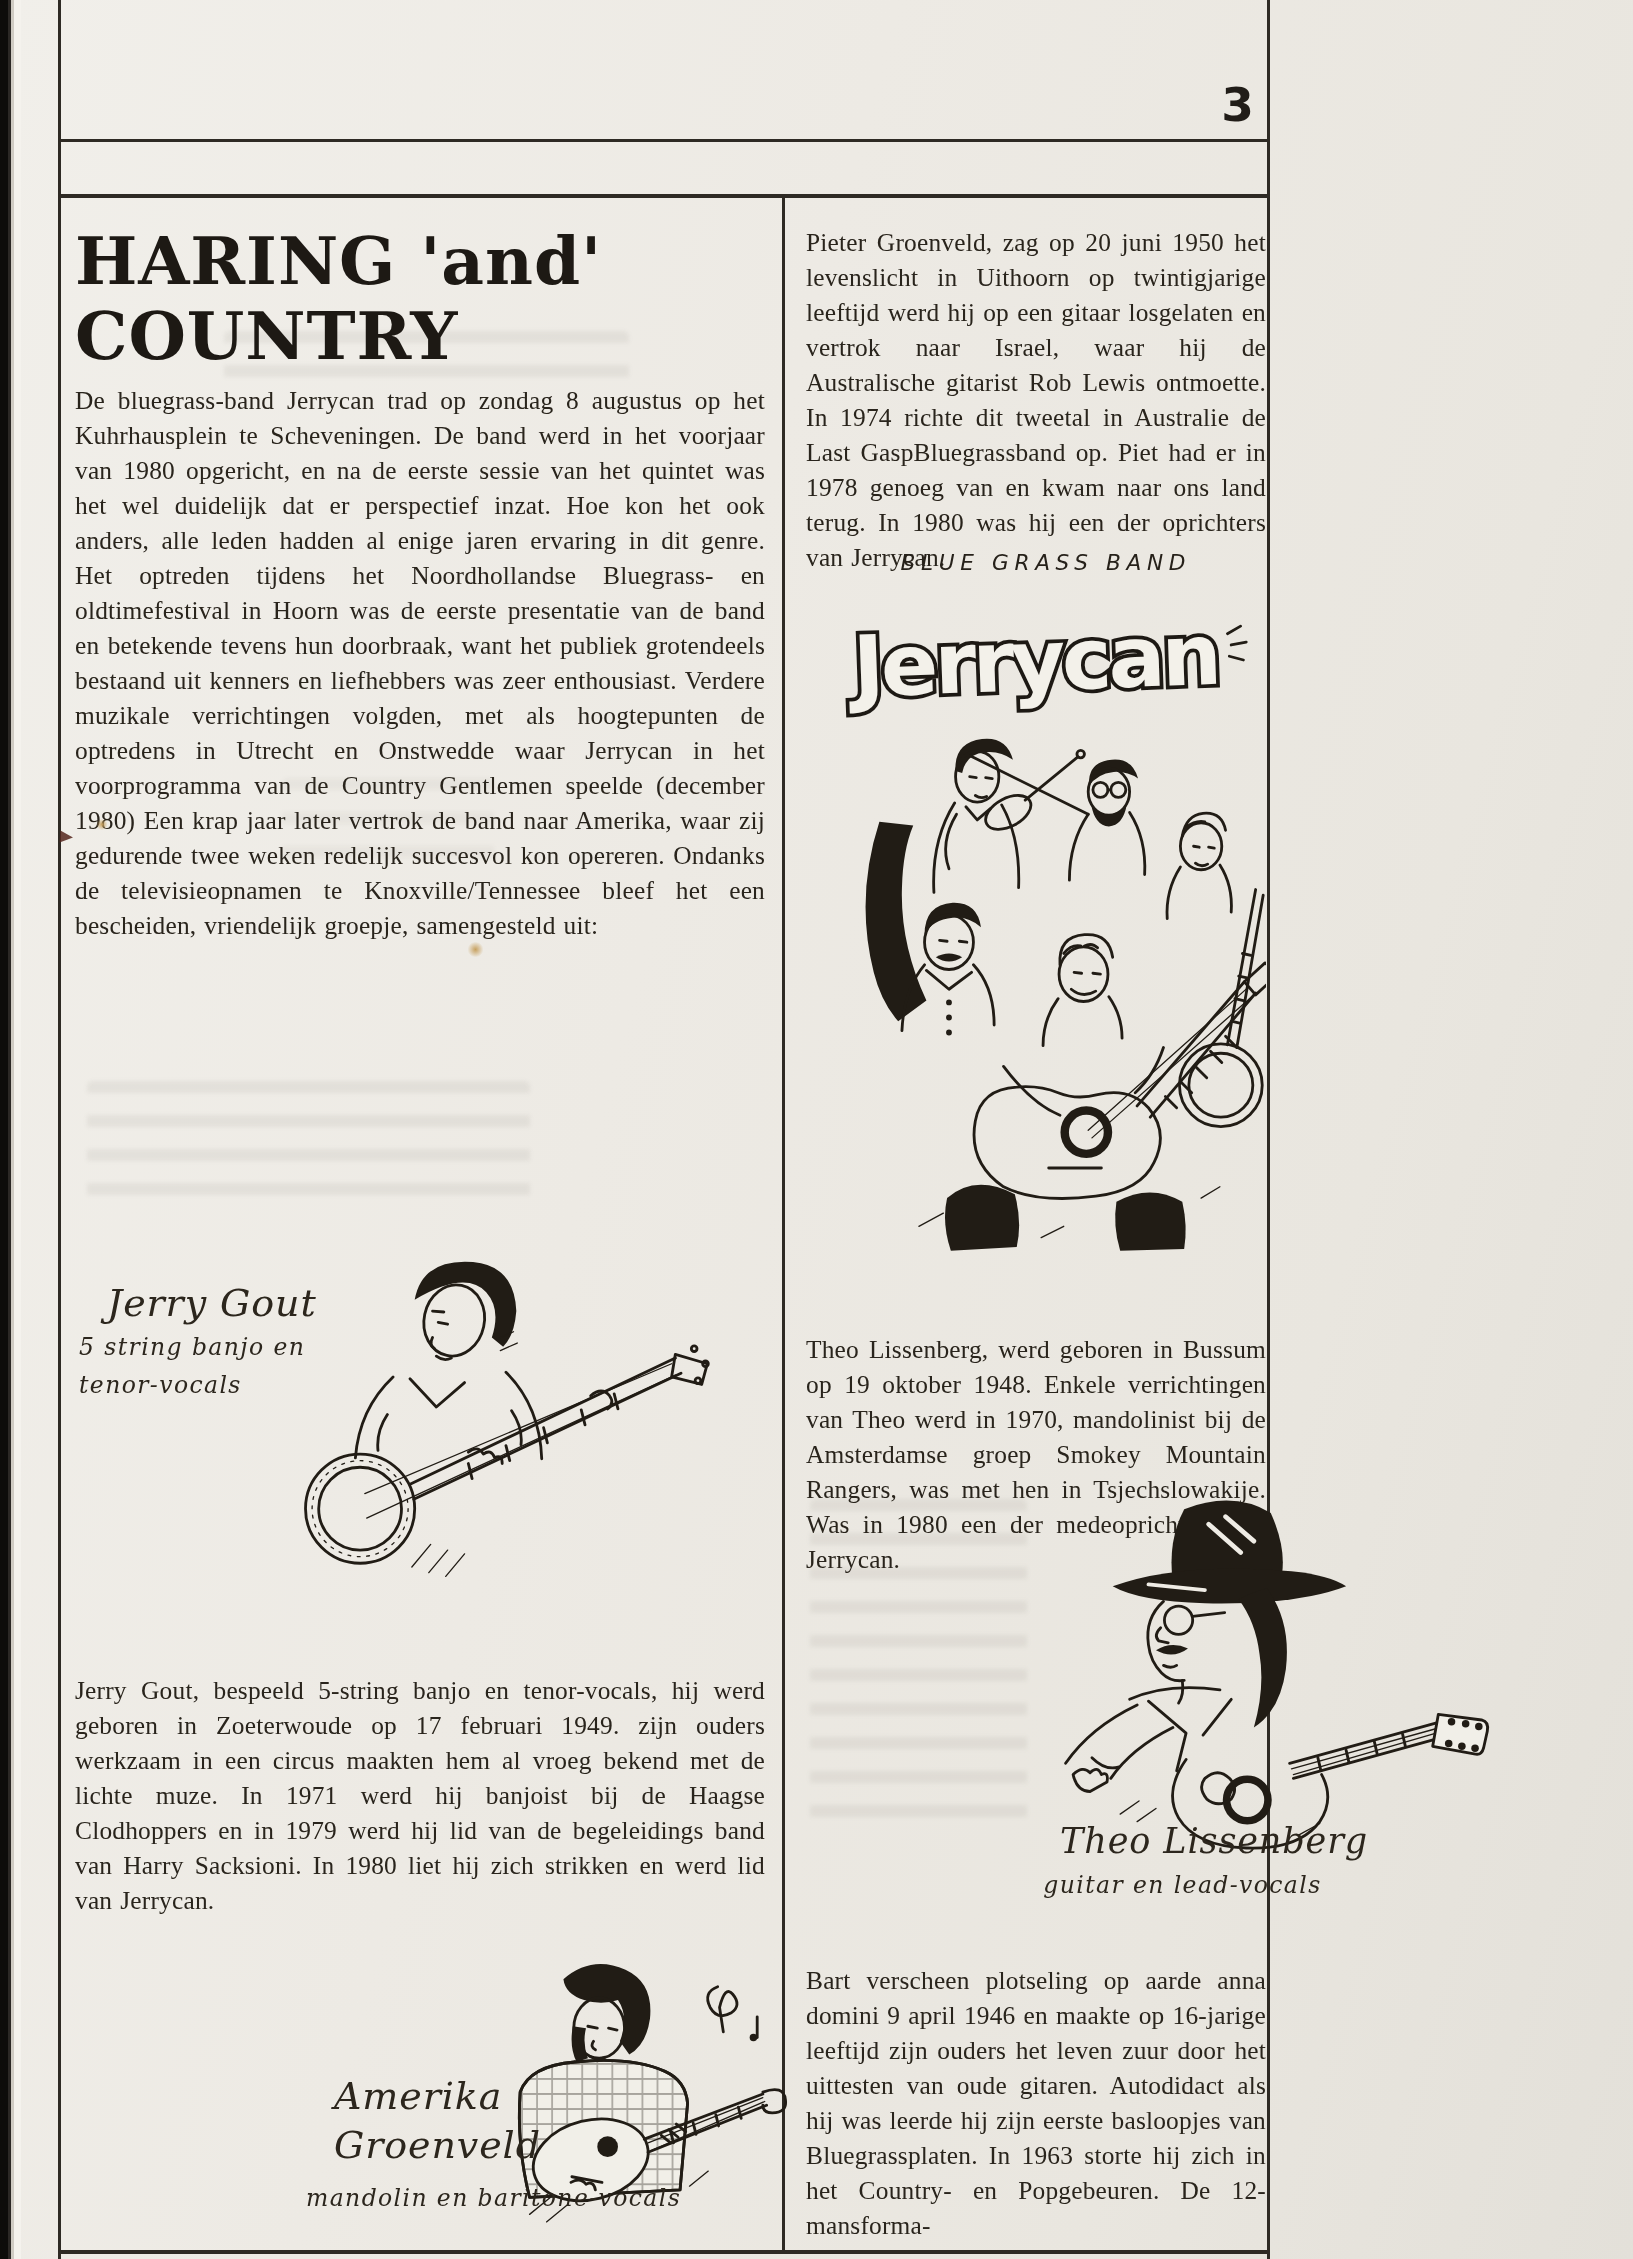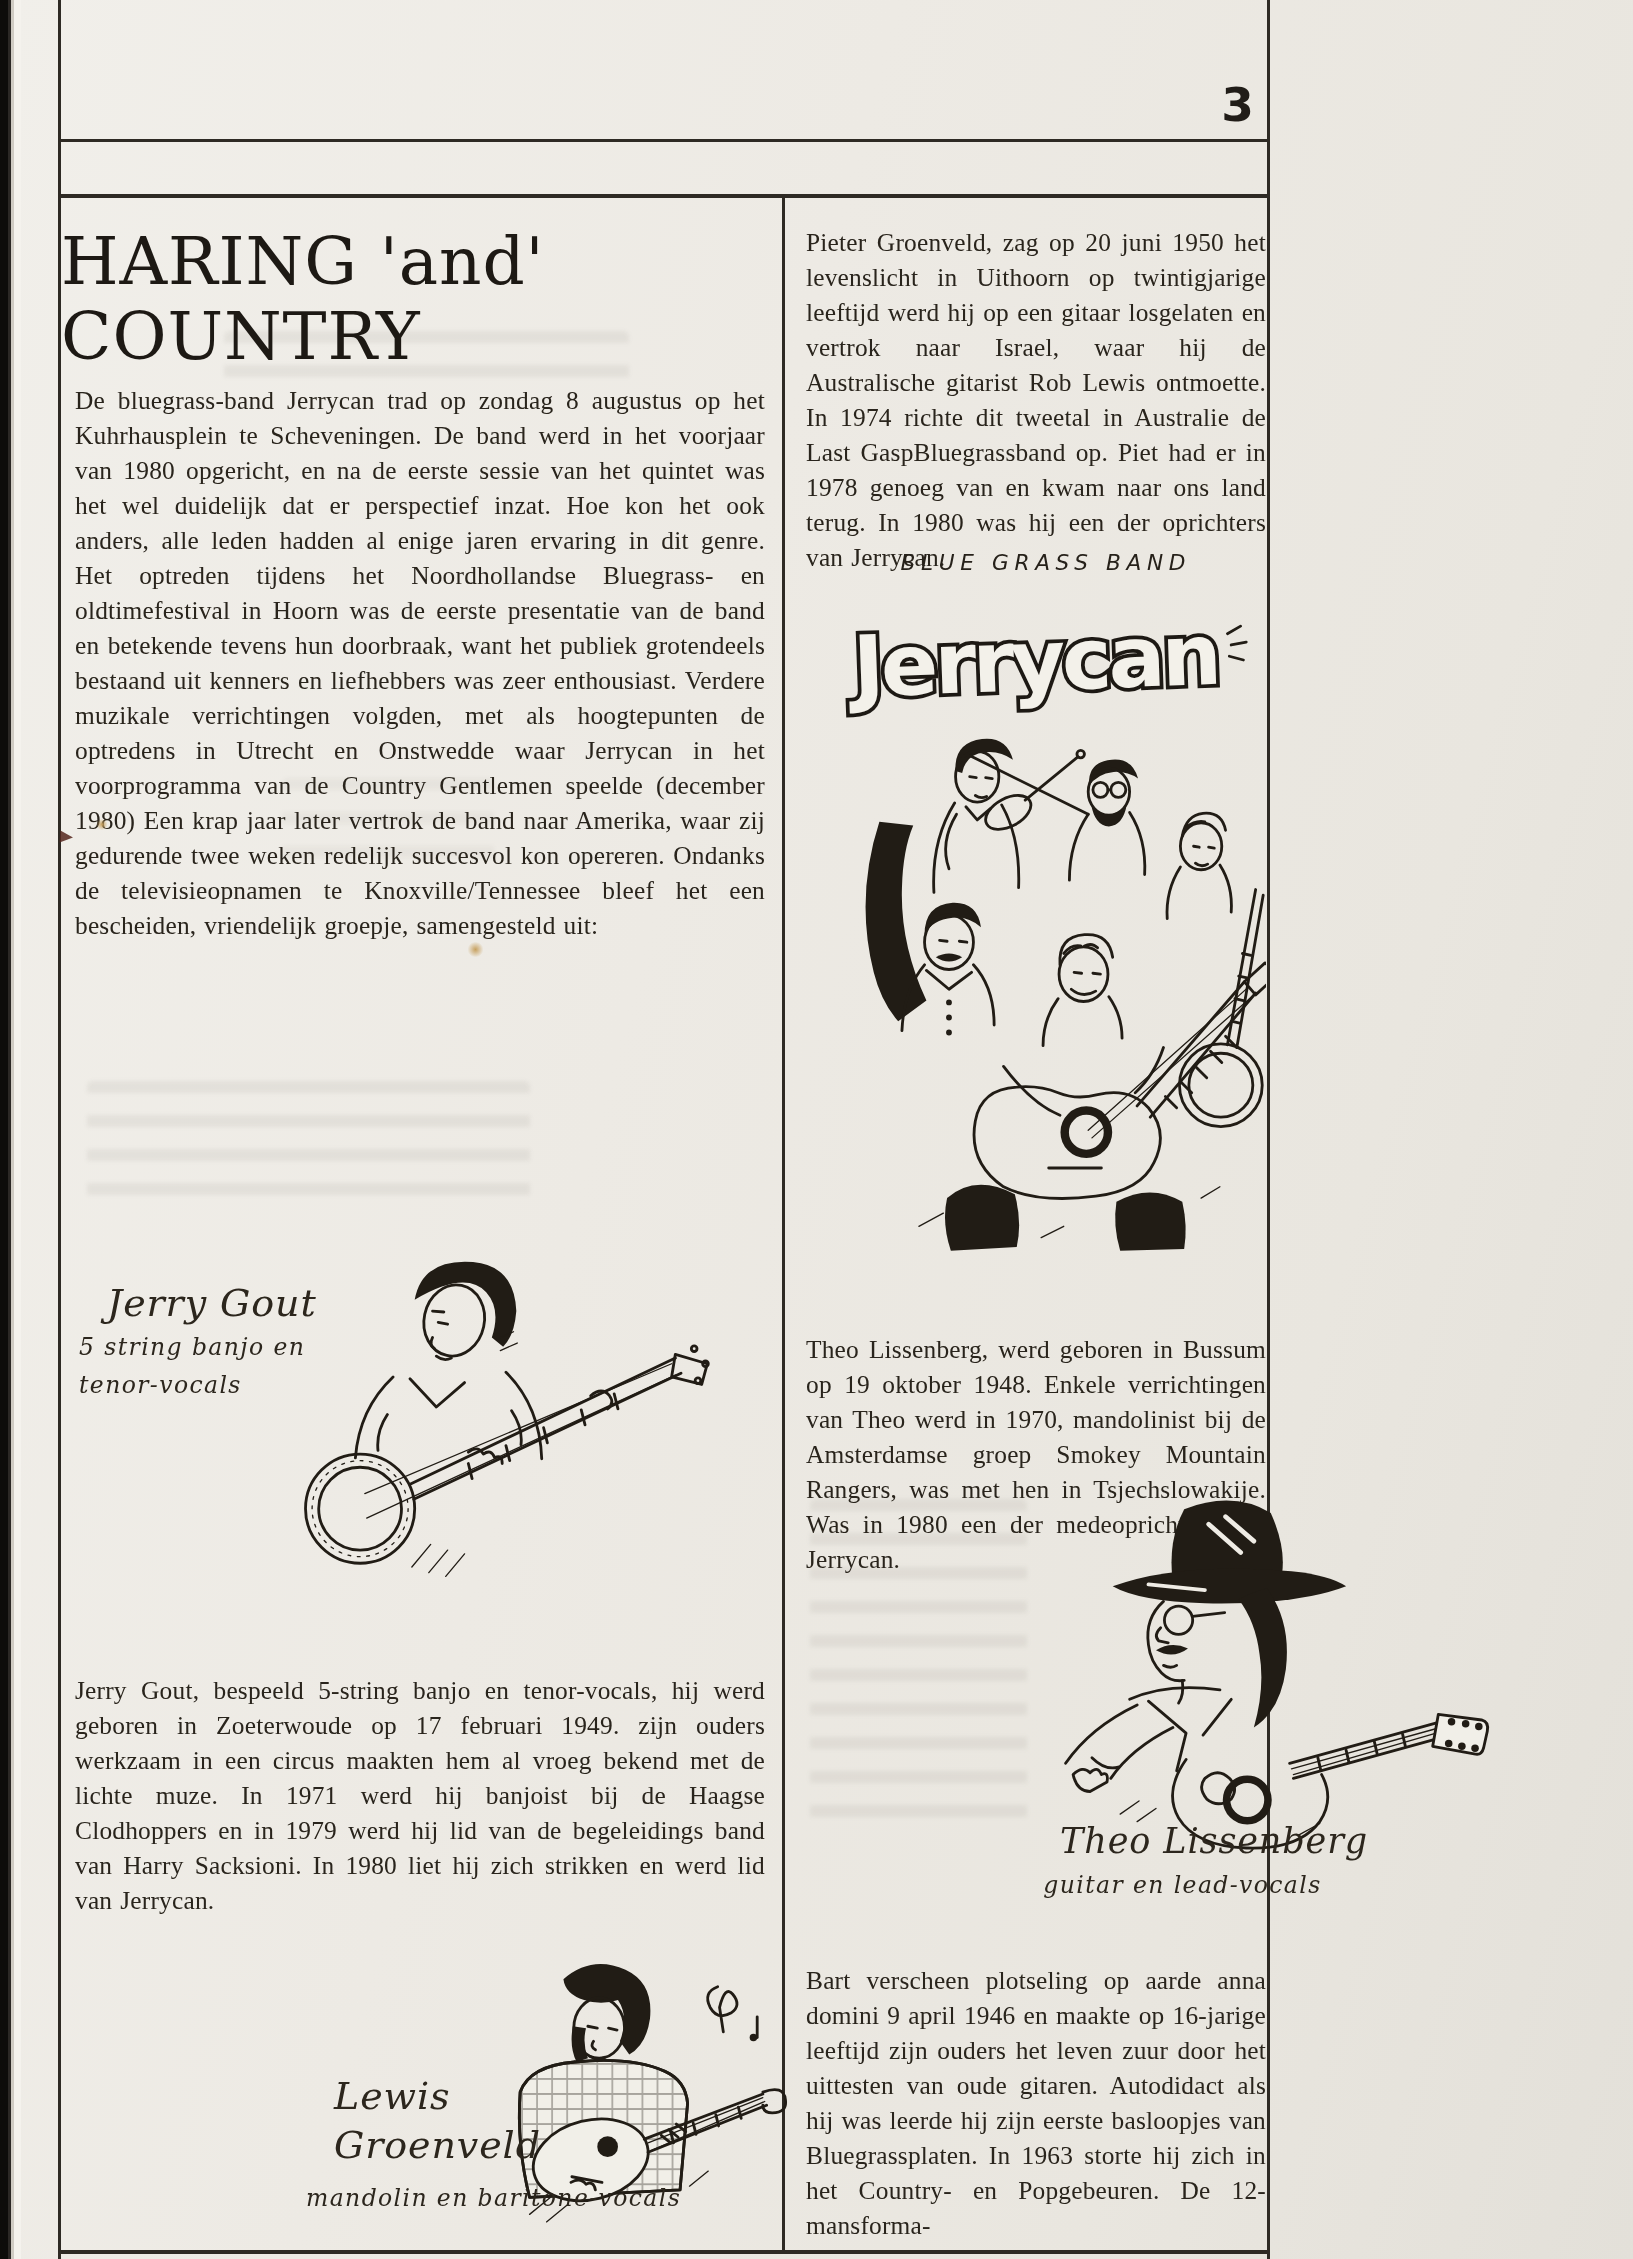--- a/index.html
+++ b/index.html
@@ -14,22 +14,22 @@
   .border-left{left:58px;top:0;width:2.8px;height:2260px;}
   .border-right{left:1267px;top:0;width:2.8px;height:2260px;}
   .rule-top-1{left:58px;top:139px;width:1212px;height:2.8px;}
   .rule-top-2{left:58px;top:194px;width:1212px;height:3.8px;}
   .rule-bottom{left:58px;top:2250px;width:1212px;height:3.8px;}
   .column-divider{left:782px;top:194px;width:2.8px;height:2057px;}
 
   .page-number{position:absolute;left:1188px;top:77px;width:66px;text-align:right;
         font-family:"DejaVu Sans", sans-serif;font-weight:bold;font-size:47px;color:#211d18;}
 
-  .article-title{position:absolute;left:61px;top:224px;width:697px;
-        font-family:"DejaVu Serif", serif;font-weight:normal;font-size:66px;line-height:75px;
+  .article-title{position:absolute;left:75px;top:224px;width:697px;
+        font-family:"DejaVu Serif", serif;font-weight:bold;font-size:66px;line-height:75px;
         letter-spacing:0.9px;color:#1d1914;}
 
   .body{position:absolute;margin:0;text-align:justify;font-family:"Liberation Serif", serif;
         font-size:25.4px;line-height:35px;color:#29241c;letter-spacing:0.2px;word-spacing:1.4px;}
   .intro-paragraph{left:75px;top:383px;width:690px;}
   .jerry-bio{left:75px;top:1665px;width:690px;margin-top:8px;}
   .pieter-bio{left:806px;top:213px;width:460px;margin-top:12px;}
   .theo-bio{left:806px;top:1332px;width:460px;}
   .bart-bio{left:806px;top:1963px;width:460px;}
 
@@ -160,21 +160,21 @@
         <path class="thin" d="M286,204 L408,156 M290,212 L410,160"></path>
         <path d="M310,192 l3,12 M334,183 l3,12 M358,174 l3,12 M382,166 l3,12"></path>
         <path d="M408,150 q22,-8 24,8 q2,14 -14,14 q-10,0 -10,-8"></path>
         <path d="M300,196 l10,8 M308,190 l10,8 M316,184 l10,8"></path>
         <path d="M204,246 q10,-6 16,2 q8,-4 10,6"></path>
         <path class="thin" d="M160,280 l22,-18 M178,288 l22,-18 M330,250 l20,-16"></path>
       </g>
     </svg>
   </div>
   <div class="pieter-caption">
-    <div class="script caption-name">Lewis</div>
+    <div class="script caption-name">Amerika</div>
     <div class="script caption-name">Groenveld</div>
     <div class="script caption-role" style="margin-top:9.4px">mandolin en baritone-vocals</div>
   </div>
 
   <p class="body pieter-bio">Pieter Groenveld, zag op 20 juni 1950 het levenslicht in Uithoorn op twintigjarige leeftijd werd hij op een gitaar losgelaten en vertrok naar Israel, waar hij de Australische gitarist Rob Lewis ontmoette. In 1974 richte dit tweetal in Australie de Last GaspBluegrassband op. Piet had er in 1978 genoeg van en kwam naar ons land terug. In 1980 was hij een der oprichters van Jerrycan.</p>
 
   <div class="illo-box band-illo illo">
     <svg style="left:0;top:0;" width="460" height="718" viewBox="0 0 489 762">
       <text class="kicker" x="255" y="32" text-anchor="middle">BLUE GRASS BAND</text>
       <g transform="rotate(-2 244 130)">

